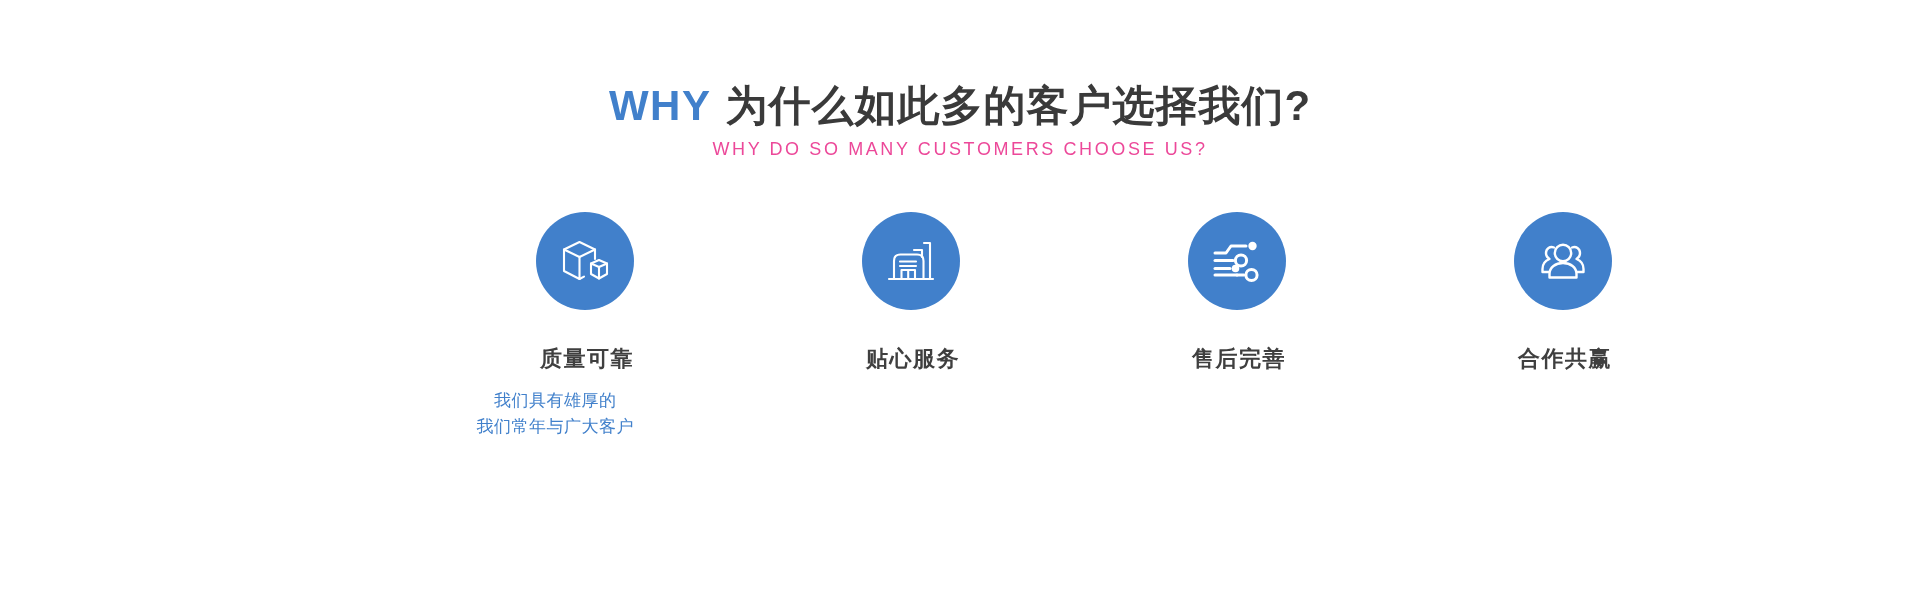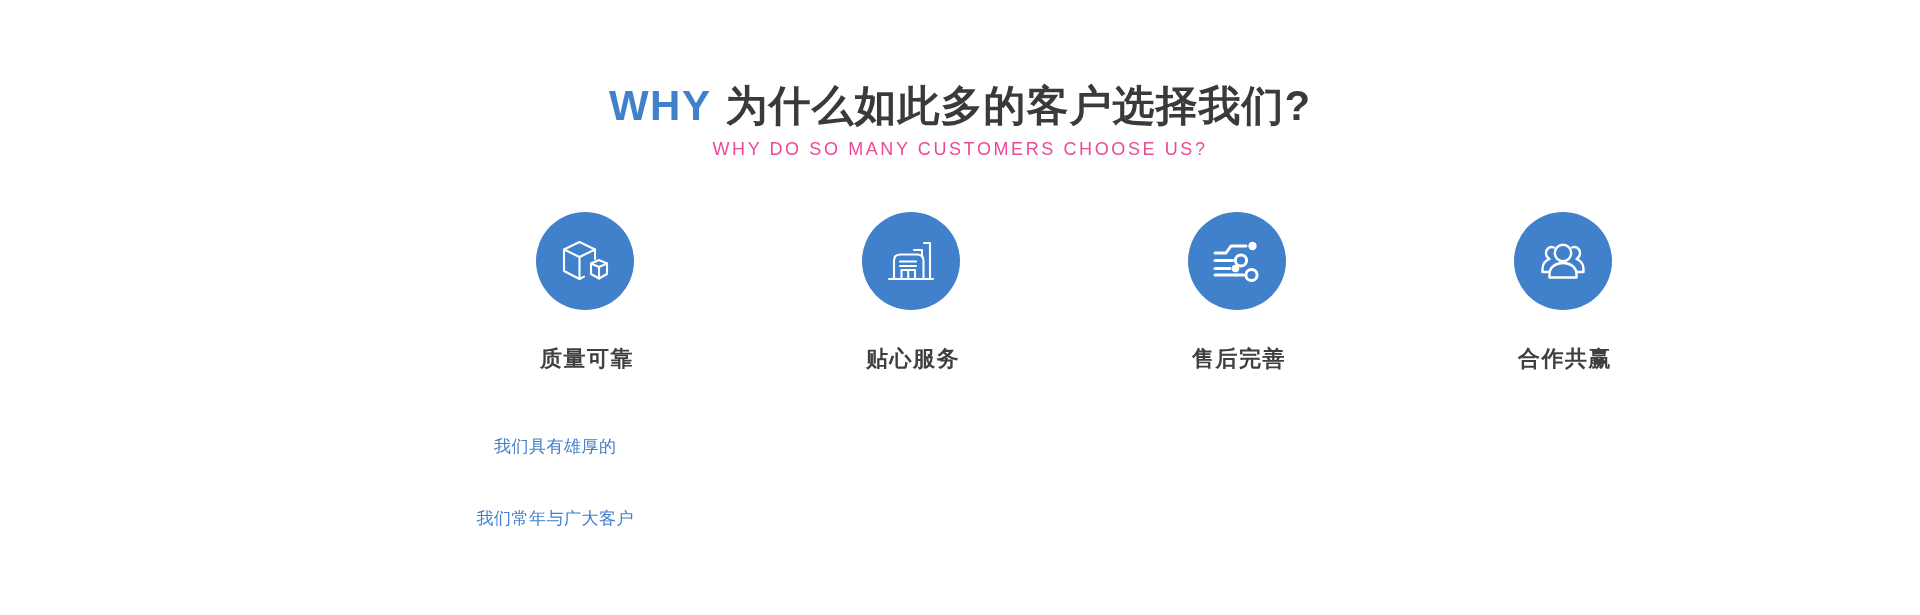--- a/index.html
+++ b/index.html
@@ -87,21 +87,21 @@
     letter-spacing: 1.5px;
     line-height: 1.2;
   }
   .feature-desc {
     margin-top: 16px;
     font-size: 17px;
     color: #4180cb;
     line-height: 1.5;
     letter-spacing: 0.5px;
   }
-  .feature-desc .line { display: block; margin-top: 46px; }
+  .feature-desc .line { display: block; }
 </style>
 </head>
 <body>
 
 <div class="page">
 
   <div class="heading-block">
     <div class="main-title">
       <span class="why">WHY</span><span class="cn">为什么如此多的客户选择我们?</span>
     </div>

